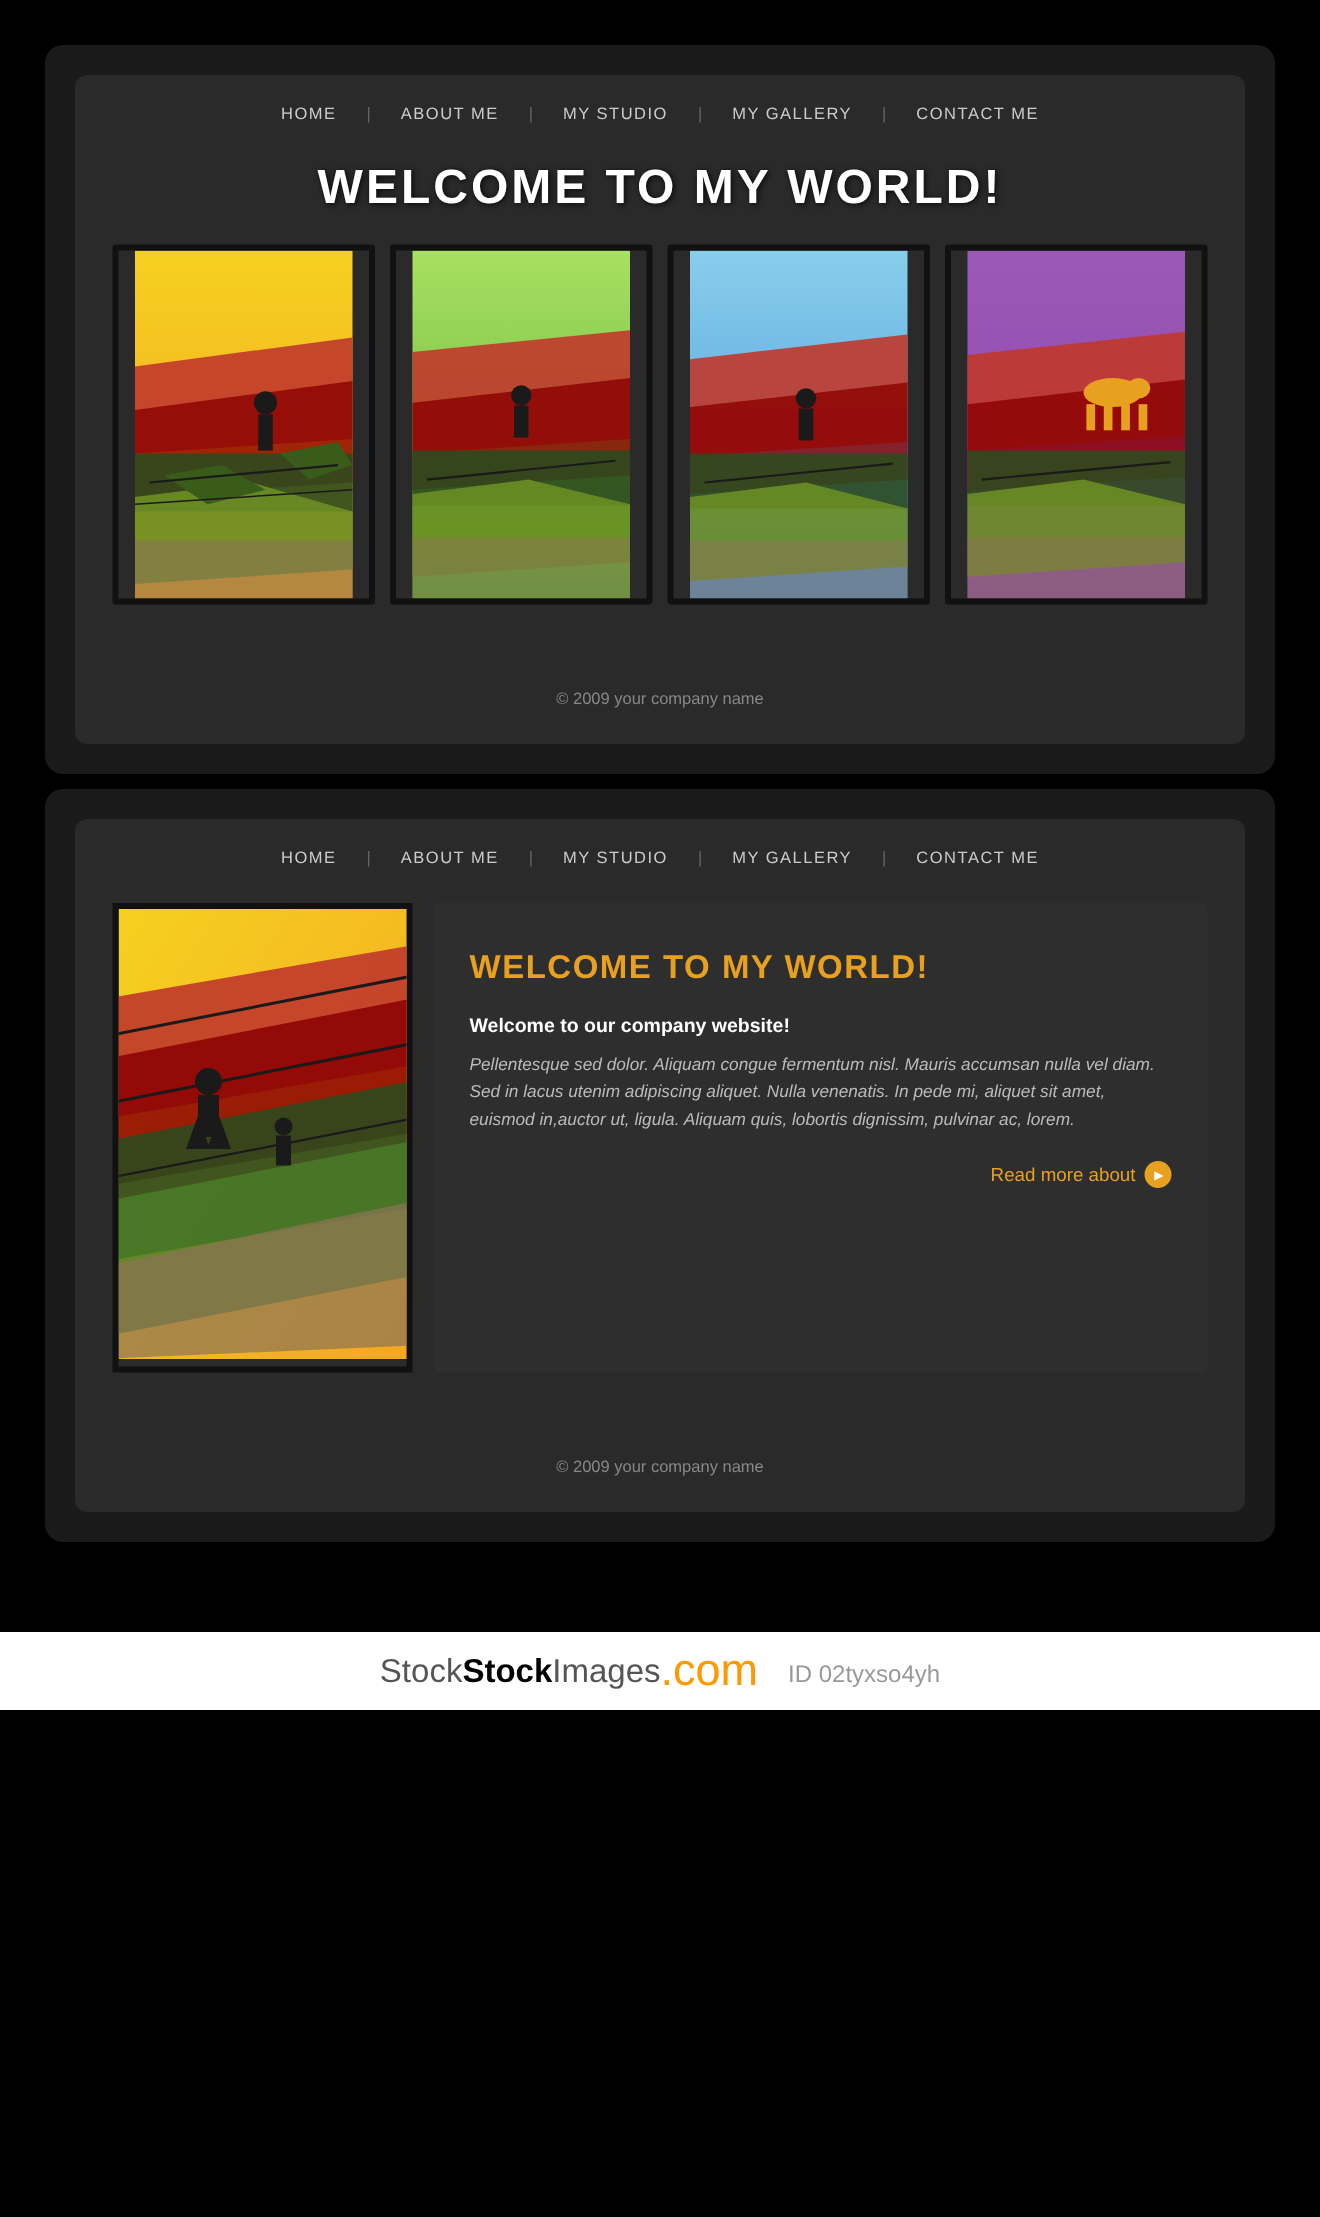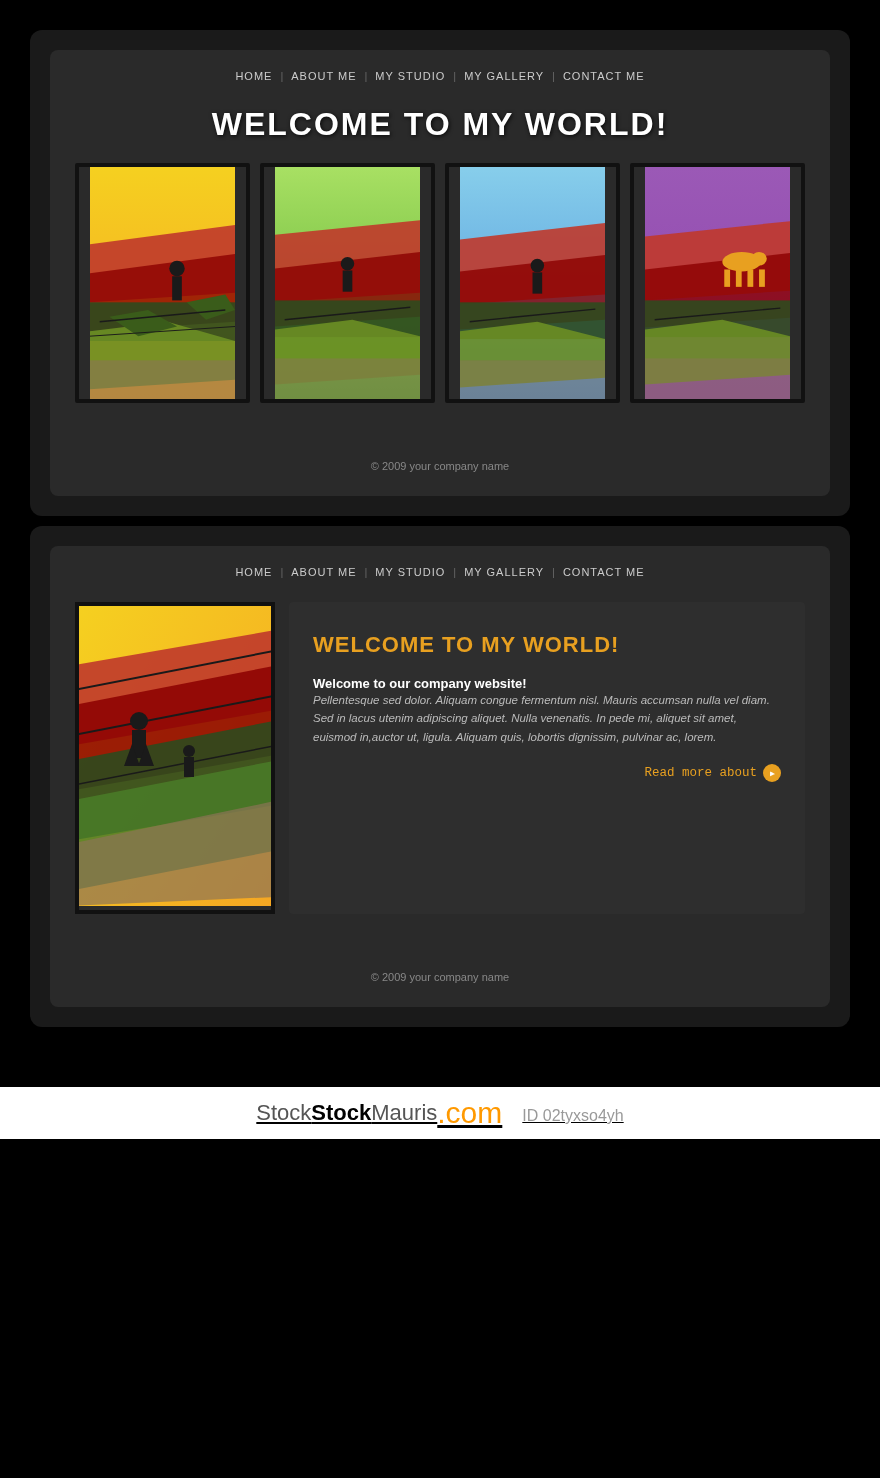--- a/index.html
+++ b/index.html
@@ -23,21 +23,21 @@
       background: #2a2a2a;
       border-radius: 8px;
       padding: 10px 15px 20px;
     }
 
     
     .nav {
       display: flex;
       justify-content: center;
       align-items: center;
-      gap: 8px;
+      gap: 20px;
       padding: 10px 0 14px;
     }
     .nav-item {
       color: #ccc;
       font-size: 11px;
       letter-spacing: 1px;
       text-transform: uppercase;
       cursor: pointer;
     }
     .nav-sep {
@@ -123,39 +123,39 @@
       font-weight: bold;
       letter-spacing: 1px;
       text-transform: uppercase;
       margin-bottom: 18px;
     }
 
     .content-subtitle {
       color: #fff;
       font-size: 13px;
       font-weight: bold;
+      margin-bottom: 10px;
     }
 
     .content-body {
       color: #bbb;
       font-size: 11.5px;
       line-height: 1.6;
       margin-bottom: 18px;
       font-style: italic;
     }
 
     .read-more-link {
       display: flex;
       align-items: center;
       gap: 6px;
       justify-content: flex-end;
       color: #e8a020;
       font-size: 12.5px;
       cursor: pointer;
-      font-family: Liberation Mono, monospace;
     }
 
     .read-more-circle {
       width: 18px;
       height: 18px;
       background: #e8a020;
       border-radius: 50%;
       display: flex;
       align-items: center;
       justify-content: center;
@@ -341,19 +341,19 @@
           <div class="read-more-circle"></div>
         </div>
       </div>
 
     </div>
 
     <p class="footer-copy">© 2009 your company name</p>
   </div>
 </div>
 
-<div style="background:#fff; padding: 10px 0; text-align:center; display:flex; align-items:center; justify-content:center; gap:0; height:52px; position:relative; margin:0 0 0 0;text-decoration:underline;">
+<div style="background:#fff; padding: 10px 0; text-align:center; display:flex; align-items:center; justify-content:center; gap:0; height:52px; position:relative; margin:0 0 0 0;">
   <span style="font-size:22px; color:#555;">Stock</span>
   <span style="font-size:22px; color:#000; font-weight:bold;">Stock</span>
-  <span style="font-size:22px; color:#555;">Mauris</span>
+  <span style="font-size:22px; color:#555;">Images</span>
   <span style="font-size:30px; color:#f90;">.com</span>
   <span style="font-size:16px; color:#999; margin-left:20px; align-self:flex-end; padding-bottom:4px;">ID 02tyxso4yh</span>
 </div>
 
 </body></html>

